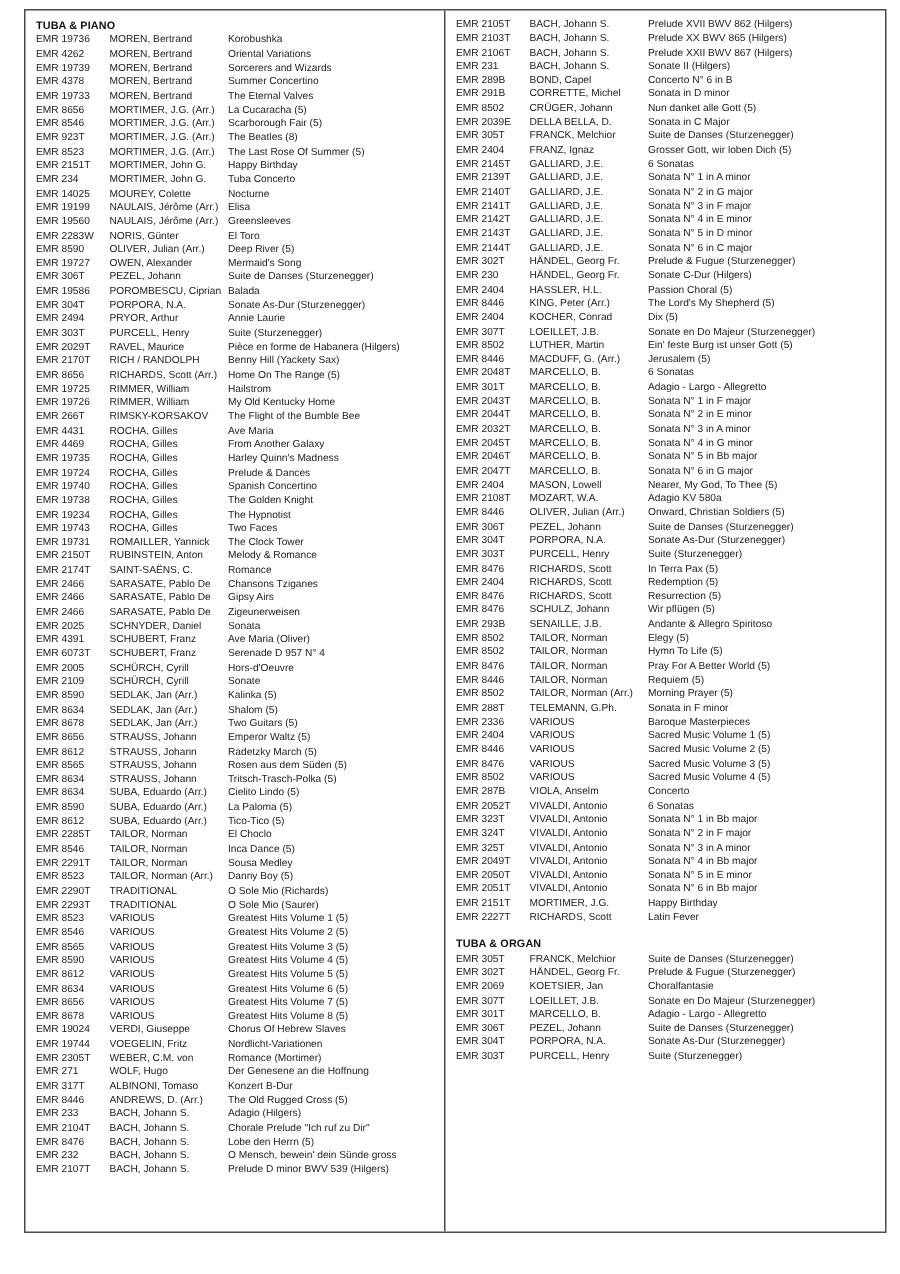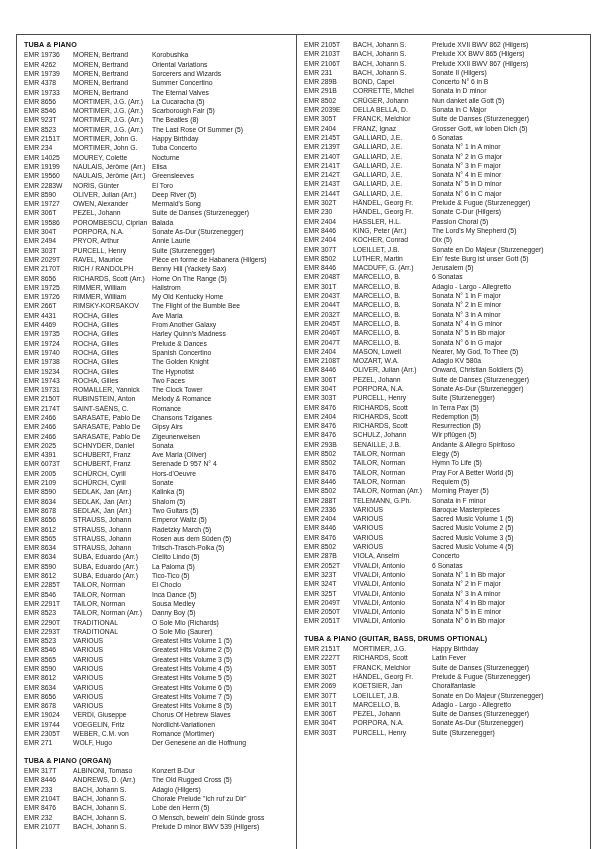--- a/index.html
+++ b/index.html
@@ -11,21 +11,21 @@
   .sheet {
     position: relative;
     width: 600px;
     height: 849px;
     background: #ffffff;
     overflow: hidden;
   }
   .frame {
     position: absolute;
     left: 16px;
-    top: 34px;
+    top: 6px;
     width: 575px;
     height: 816px;
     border: 1px solid #4a4a4a;
     box-sizing: border-box;
     display: flex;
   }
   .col {
     box-sizing: border-box;
     padding: 5px 4px 4px 7px;
     overflow: hidden;
@@ -522,21 +522,20 @@
     <span>Romance (Mortimer)</span>
   </div>
 
   <div class="row">
     <span>EMR 271</span>
     <span>WOLF, Hugo</span>
     <span>Der Genesene an die Hoffnung</span>
   </div>
 </div>
 
-  <h2 class="section-title gap-above">TUBA &amp; PIANO (ORGAN)</h2>
   <div class="rows">
   <div class="row">
     <span>EMR 317T</span>
     <span>ALBINONI, Tomaso</span>
     <span>Konzert B-Dur</span>
   </div>
 
   <div class="row">
     <span>EMR 8446</span>
     <span>ANDREWS, D. (Arr.)</span>
@@ -948,37 +947,37 @@
     <span>Sonata N° 5 in E minor</span>
   </div>
 
   <div class="row">
     <span>EMR 2051T</span>
     <span>VIVALDI, Antonio</span>
     <span>Sonata N° 6 in Bb major</span>
   </div>
 </div>
 
-  <h2 class="section-title gap-above">TUBA &amp; PIANO (GUITAR, BASS, DRUMS OPTIONAL)</h2>
   <div class="rows">
   <div class="row">
     <span>EMR 2151T</span>
     <span>MORTIMER, J.G.</span>
     <span>Happy Birthday</span>
   </div>
 </div>
 
   <div class="rows">
   <div class="row">
     <span>EMR 2227T</span>
     <span>RICHARDS, Scott</span>
     <span>Latin Fever</span>
   </div>
 </div>
 
+  <h2 class="section-title gap-above">TUBA &amp; ORGAN</h2>
   <div class="rows">
   <div class="row">
     <span>EMR 305T</span>
     <span>FRANCK, Melchior</span>
     <span>Suite de Danses (Sturzenegger)</span>
   </div>
 
   <div class="row">
     <span>EMR 302T</span>
     <span>HÄNDEL, Georg Fr.</span>

